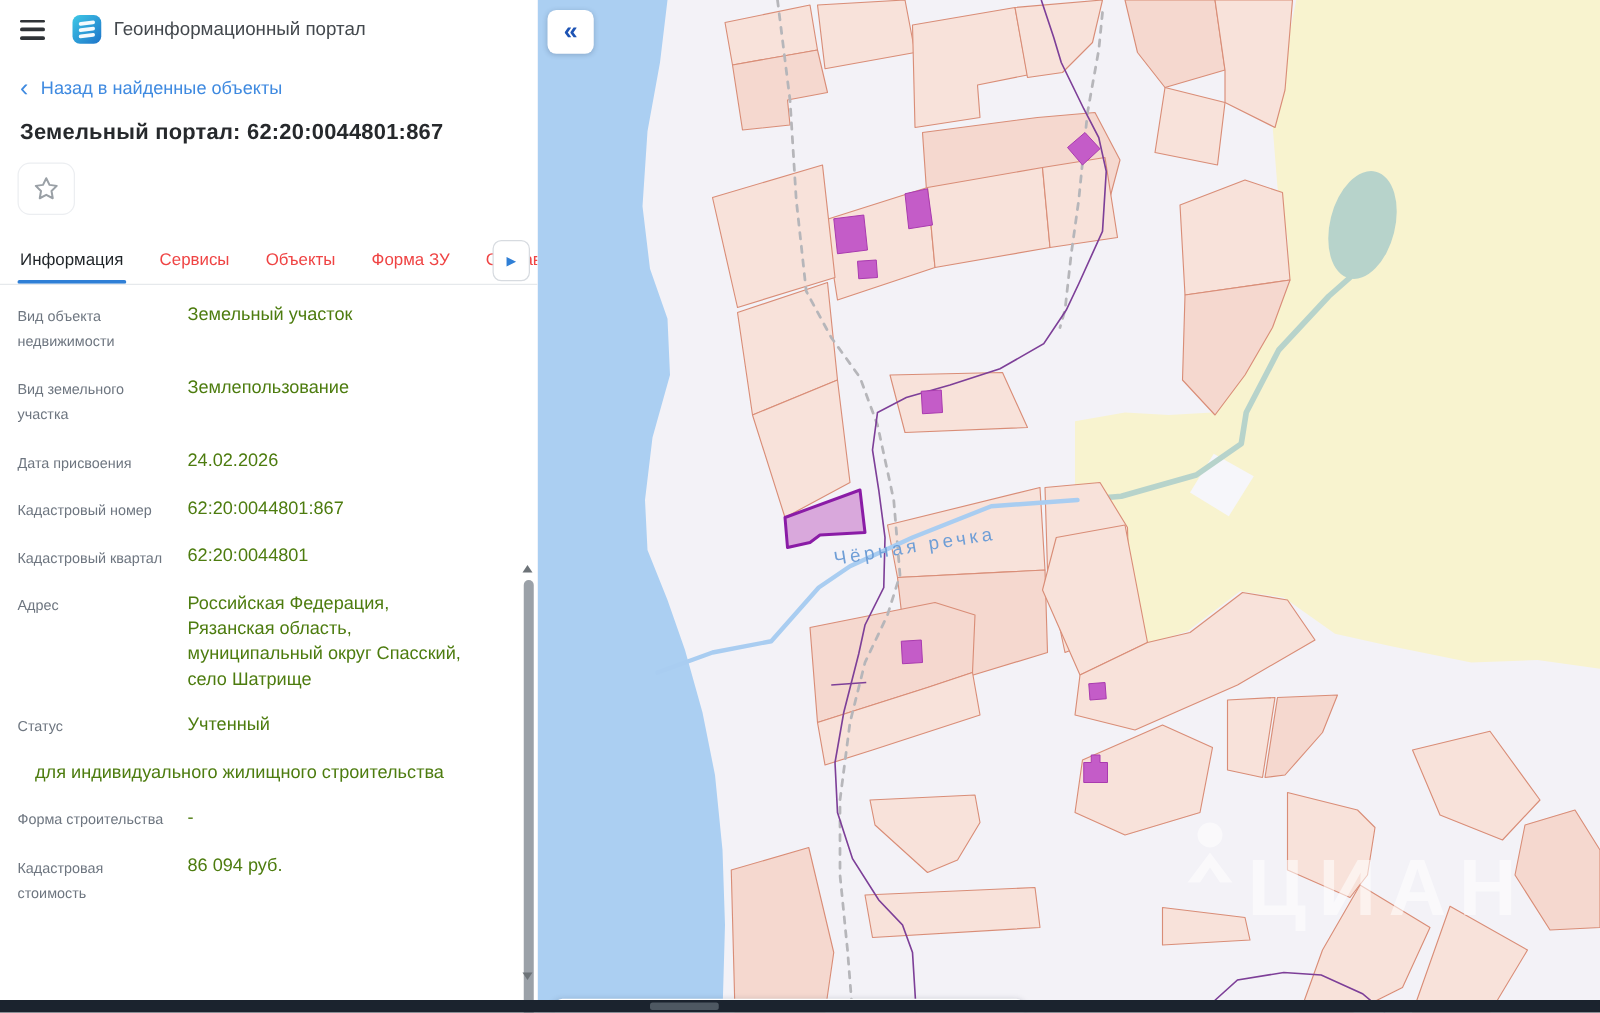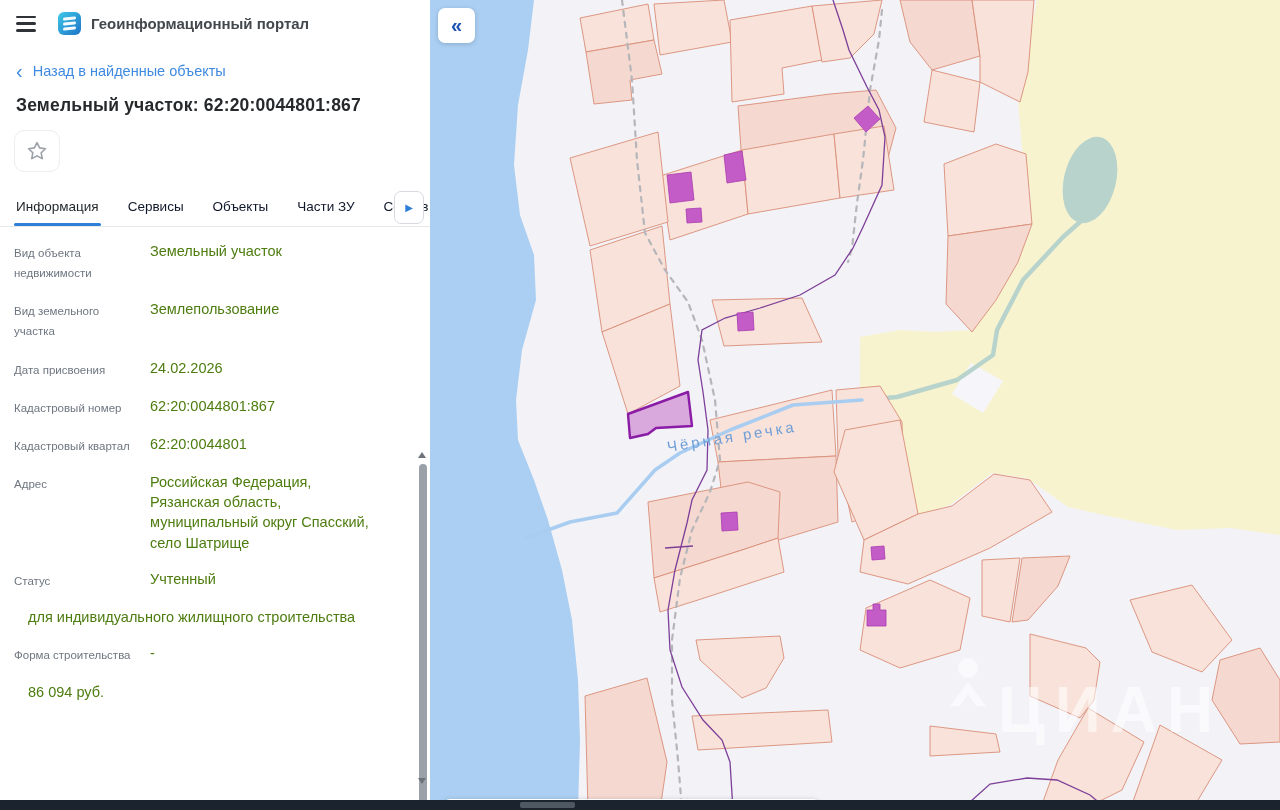--- a/index.html
+++ b/index.html
@@ -11,35 +11,35 @@
   .panel { width:430px; height:810px; background:#fff; position:relative; flex:0 0 430px; }
   .p-header { display:flex; align-items:center; padding:12px 16px 10px 16px; }
   .hamburger { width:20px; height:16px; display:flex; flex-direction:column; justify-content:space-between; cursor:pointer; }
   .hamburger span { display:block; height:2.6px; background:#2f3337; border-radius:2px; }
   .logo { width:23px; height:23px; border-radius:6px; margin-left:22px;
     background:linear-gradient(135deg,#3ec8e6 0%,#1e74c9 100%); position:relative; }
   .logo i { position:absolute; left:5px; right:5px; height:2.5px; background:#fff; border-radius:2px; opacity:.95; }
   .logo i:nth-child(1){ top:5px; transform:skewY(-6deg); }
   .logo i:nth-child(2){ top:10px; transform:skewY(-6deg); }
   .logo i:nth-child(3){ top:15px; transform:skewY(-6deg); }
-  .app-title { margin-left:10px; font-size:15px; color:#43484d; font-weight:700;text-align:center; }
+  .app-title { margin-left:10px; font-size:15px; color:#43484d; font-weight:400;text-align:center; }
 
   .back { display:flex; align-items:center; padding:18px 16px 0 16px; color:#3f8ae0;
     font-size:14.5px; cursor:pointer; text-decoration:none; }
   .back .chev { font-size:20px; line-height:14px; margin-right:10px; font-weight:400; }
 
   .title { font-size:17.5px; color:#26292c; font-weight:700; padding:16px 16px 0 16px; letter-spacing:.2px; }
 
   .star-btn { margin:14px 0 0 14px; width:46px; height:42px; background:#fff;
     border:1px solid #eceef1; border-radius:10px; cursor:pointer; color:#9aa0a6; }
   .star-btn svg { display:block; margin:auto; }
 
   .tabs-row { display:flex; align-items:flex-end; margin-top:14px; padding-left:16px;
     border-bottom:1px solid #e6e9ec; position:relative; height:38px; overflow:hidden; padding-right:46px; }
-  .tab { font-size:13.5px; color:#0f172a; padding:0 0 12px 0; margin-right:29px; white-space:nowrap; cursor:pointer; position:relative; }
+  .tab { font-size:13.5px; color:#ef4444; padding:0 0 12px 0; margin-right:29px; white-space:nowrap; cursor:pointer; position:relative; }
   .tab.active { color:#1f2428; }
   .tab.active::after { content:""; position:absolute; left:-2px; right:-2px; bottom:0; height:3px; background:#2f7fd6; border-radius:2px; }
   .tab-arrow { position:absolute; right:6px; top:2px; width:30px; height:33px; background:#fff;
     border:1px solid #d7dbe0; border-radius:7px; color:#2f7fd6; font-size:10px; cursor:pointer; }
 
   .details { padding:14px 53px 0 14px; height:580px; overflow:hidden; }
   .drow { display:flex; margin-bottom:16px; }
   .dlbl { width:122px; flex:0 0 122px; font-size:11.5px; color:#6e7680; line-height:1.75; padding-top:2px; }
   .dval { margin-left:14px; font-size:14.5px; color:#4d7c0f; line-height:1.4; }
 
@@ -99,34 +99,34 @@
           <i></i>
         </div>
       <div class="app-title">Геоинформационный портал</div>
     </div>
 
     <a class="back">
       <span class="chev">‹</span>
       <span>Назад в найденные объекты</span>
     </a>
 
-    <h1 class="title">Земельный участок: 62:20:0044801:867</h1>
+    <h1 class="title">Земельный портал: 62:20:0044801:867</h1>
 
     <button class="star-btn">
       <svg width="24" height="24" viewBox="0 0 24 24">
         <path d="M12 3.6l2.6 5.3 5.8.8-4.2 4.1 1 5.8-5.2-2.7-5.2 2.7 1-5.8L3.6 9.7l5.8-.8z" fill="none" stroke="#9aa0a6" stroke-width="1.6" stroke-linejoin="round"></path>
       </svg>
     </button>
 
     <div class="tabs-row">
       <div id="tabs-container" style="display:flex;align-items:center;">
           <div class="tab active">Информация</div>
           <div class="tab">Сервисы</div>
           <div class="tab">Объекты</div>
-          <div class="tab">Части ЗУ</div>
+          <div class="tab">Форма ЗУ</div>
           <div class="tab">Состав</div>
         </div>
       <button class="tab-arrow">▶</button>
     </div>
 
     <div class="details" id="details-container">
         <div class="drow">
           <div class="dlbl">Вид объекта недвижимости</div>
           <div class="dval">Земельный участок</div>
         </div>
@@ -155,20 +155,21 @@
           <div class="dval">Учтенный</div>
         </div>
         <div class="drow">
           <div class="dval">для индивидуального жилищного строительства</div>
         </div>
         <div class="drow">
           <div class="dlbl">Форма строительства</div>
           <div class="dval">-</div>
         </div>
         <div class="drow">
+          <div class="dlbl">Кадастровая стоимость</div>
           <div class="dval">86 094 руб.</div>
         </div>
       </div>
 
     <div class="sb-track">
       <div class="sb-arrow sb-up"></div>
       <div class="sb-thumb"></div>
       <div class="sb-arrow sb-down"></div>
     </div>
   </aside>

